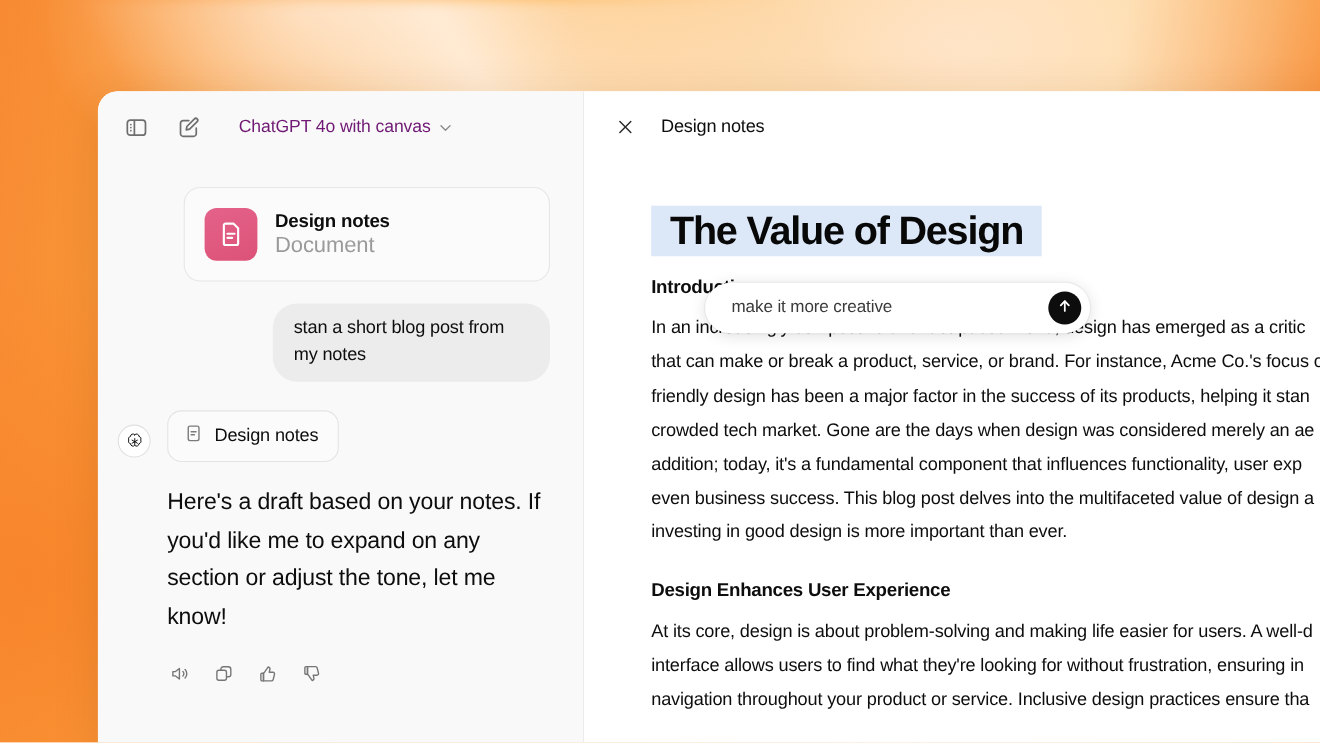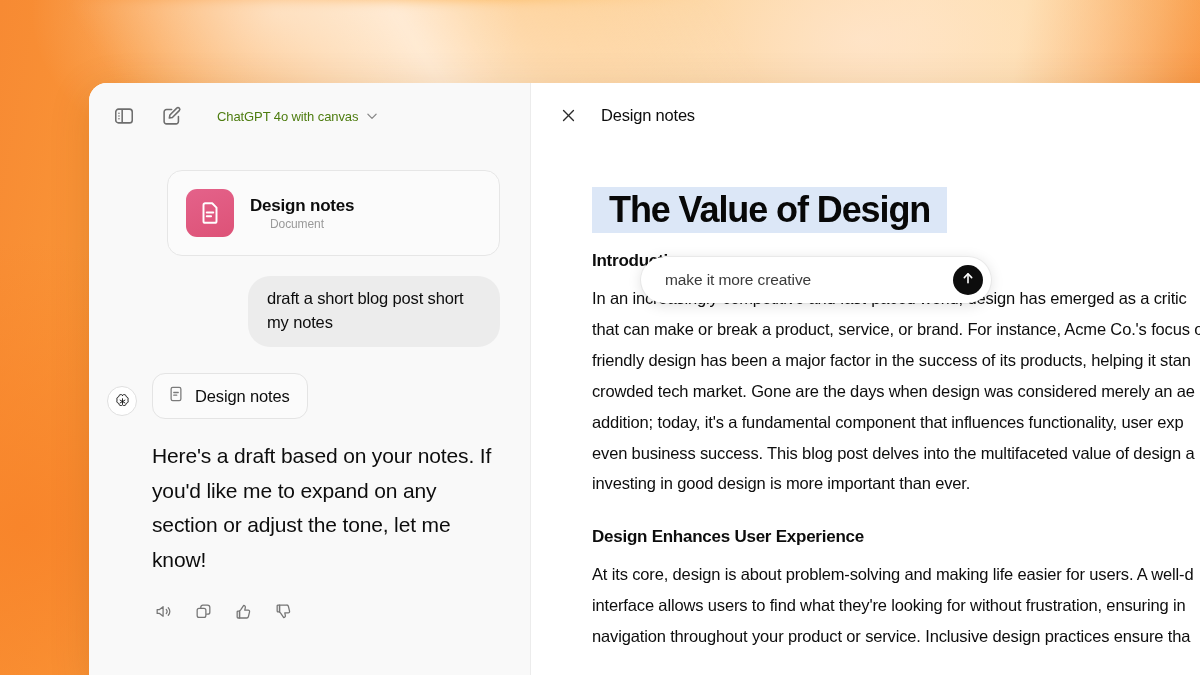--- a/index.html
+++ b/index.html
@@ -111,22 +111,22 @@
 
   #model-switcher {
     display: flex;
     align-items: center;
     gap: 7px;
     padding: 4px 8px 4px 10px;
     border-radius: 9px;
     margin-left: 4px;
   }
   #model-switcher .label {
-    font-size: 13px;
-    color: #4d7c0f;
+    font-size: 16px;
+    color: #701a75;
     letter-spacing: -0.1px;
     white-space: nowrap;
   }
   #model-switcher .chev { color: #8a8a8a; display:flex; }
 
   #chat-scroll {
     flex: 1;
     overflow: hidden;
     padding: 0 0 0 0;
   }
@@ -146,21 +146,21 @@
   #doc-tile {
     width: 48px; height: 48px;
     border-radius: 11px;
     background: #e05a80;
     background: linear-gradient(160deg, #e4628a 0%, #dd5277 100%);
     display: flex; align-items: center; justify-content: center;
     flex: 0 0 48px;
   }
   #doc-card .meta { display: flex; flex-direction: column; gap: 1px; }
   #doc-card .title { font-size: 17px; font-weight: 700; color: #0d0d0d; letter-spacing: -0.2px; }
-  #doc-card .sub { font-size: 12px; color: #9a9a9a; letter-spacing: -0.1px; margin-left: 20px; }
+  #doc-card .sub { font-size: 20px; color: #9a9a9a; letter-spacing: -0.1px; }
 
   
   #user-row { display: flex; justify-content: flex-end; padding: 20px 30px 0 0; }
   #user-bubble {
     background: #ececec;
     color: #0d0d0d;
     border-radius: 22px;
     padding: 11px 19px 13px;
     max-width: 252px;
     font-size: 16.5px;
@@ -354,21 +354,21 @@
               <line x1="9" y1="15" x2="13" y2="15"></line>
             </svg>
           </div>
           <div class="meta">
             <div class="title">Design notes</div>
             <div class="sub">Document</div>
           </div>
         </div>
 
         <div id="user-row">
-          <div id="user-bubble">draft a short blog post short my notes</div>
+          <div id="user-bubble">stan a short blog post from my notes</div>
         </div>
 
         <div id="assistant-row">
           <div id="gpt-avatar">
             <svg width="17" height="17" viewBox="0 0 24 24" fill="none" stroke="#0d0d0d" stroke-width="1.25" stroke-linecap="round" stroke-linejoin="round">
               <path d="M12 3.2a3.1 3.1 0 0 1 5.4 2.1 3.1 3.1 0 0 1 2.2 4.6 3.1 3.1 0 0 1-2.2 4.7 3.1 3.1 0 0 1-5.4 2.1 3.1 3.1 0 0 1-5.4-2.1 3.1 3.1 0 0 1-2.2-4.7 3.1 3.1 0 0 1 2.2-4.6A3.1 3.1 0 0 1 12 3.2z"></path>
               <path d="M12 8.1v7.8M8.6 10.1l6.8 3.9M15.4 10.1l-6.8 3.9"></path>
             </svg>
           </div>
           <div id="assistant-col">

